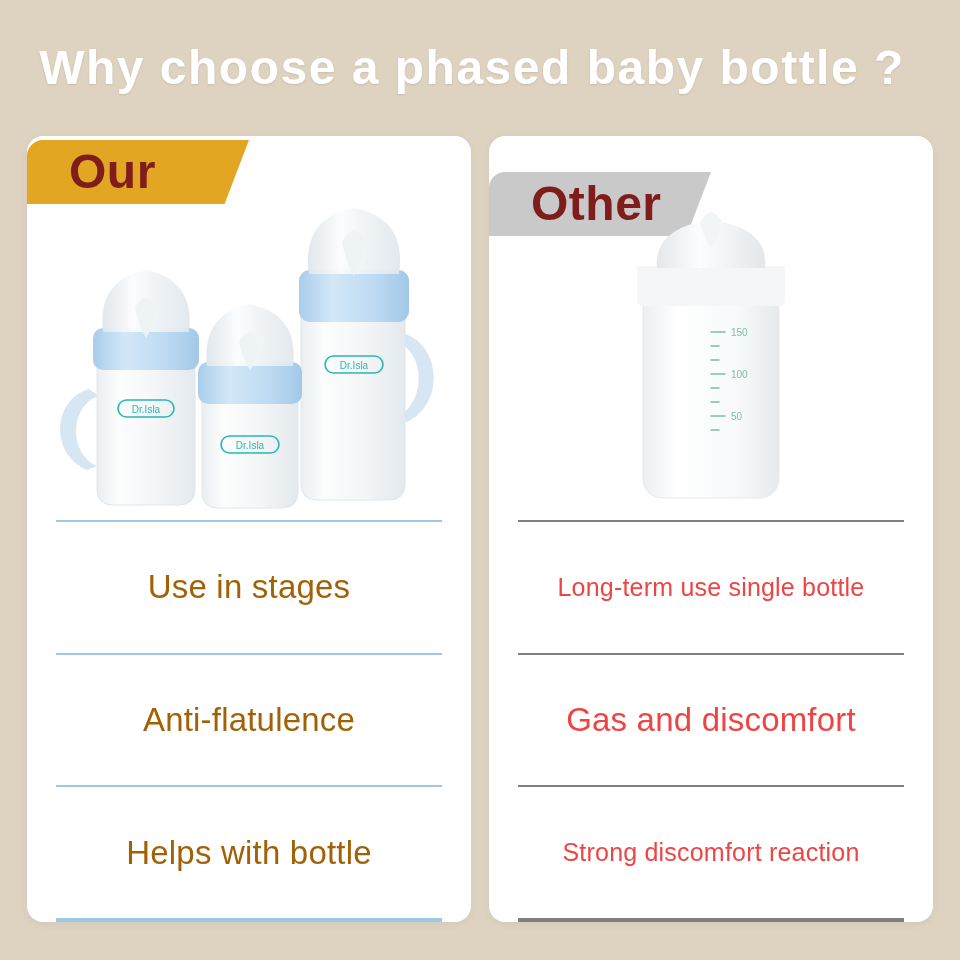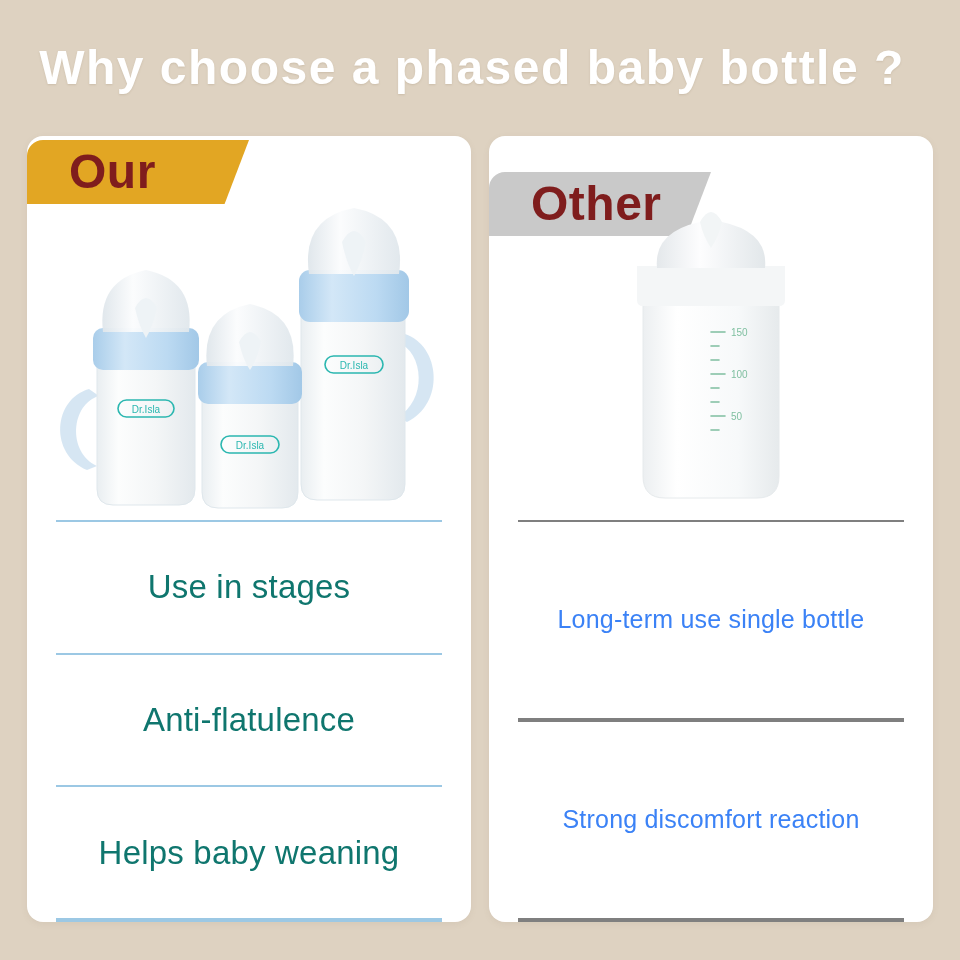--- a/index.html
+++ b/index.html
@@ -114,22 +114,22 @@
 
   .feature-row {
     flex: 1 1 0;
     display: flex;
     align-items: center;
     justify-content: center;
     text-align: center;
     white-space: nowrap;
   }
 
-  .feature-text.blue { color: #0f766e; }
-  .feature-text.grey { color: #3b82f6; }
+  .feature-text.blue { color: #a16207; }
+  .feature-text.grey { color: #ef4444; }
 
   .feature-text.size-lg { font-size: 33px; }
   .feature-text.size-sm { font-size: 25px; }
 
   
   .feature-text { letter-spacing: 0.2px; line-height: 1.1; }
 </style>
 </head>
 <body>
 
@@ -208,21 +208,21 @@
         <span class="feature-text blue size-lg">Use in stages</span>
       </div>
       <div class="divider blue"></div>
 
       <div class="feature-row">
         <span class="feature-text blue size-lg">Anti-flatulence</span>
       </div>
       <div class="divider blue"></div>
 
       <div class="feature-row">
-        <span class="feature-text blue size-lg">Helps baby weaning</span>
+        <span class="feature-text blue size-lg">Helps with bottle</span>
       </div>
       <div class="divider blue"></div>
 
       <div class="divider blue"></div>
     </div>
 
   </div>
 
   <div class="compare-card">
 
@@ -274,20 +274,23 @@
     </div>
 
     <div class="feature-list">
       <div class="divider grey"></div>
 
       <div class="feature-row">
         <span class="feature-text grey size-sm">Long-term use single bottle</span>
       </div>
       <div class="divider grey"></div>
 
+      <div class="feature-row">
+        <span class="feature-text grey size-lg">Gas and discomfort</span>
+      </div>
       <div class="divider grey"></div>
 
       <div class="feature-row">
         <span class="feature-text grey size-sm">Strong discomfort reaction</span>
       </div>
       <div class="divider grey"></div>
 
       <div class="divider grey"></div>
     </div>
 

